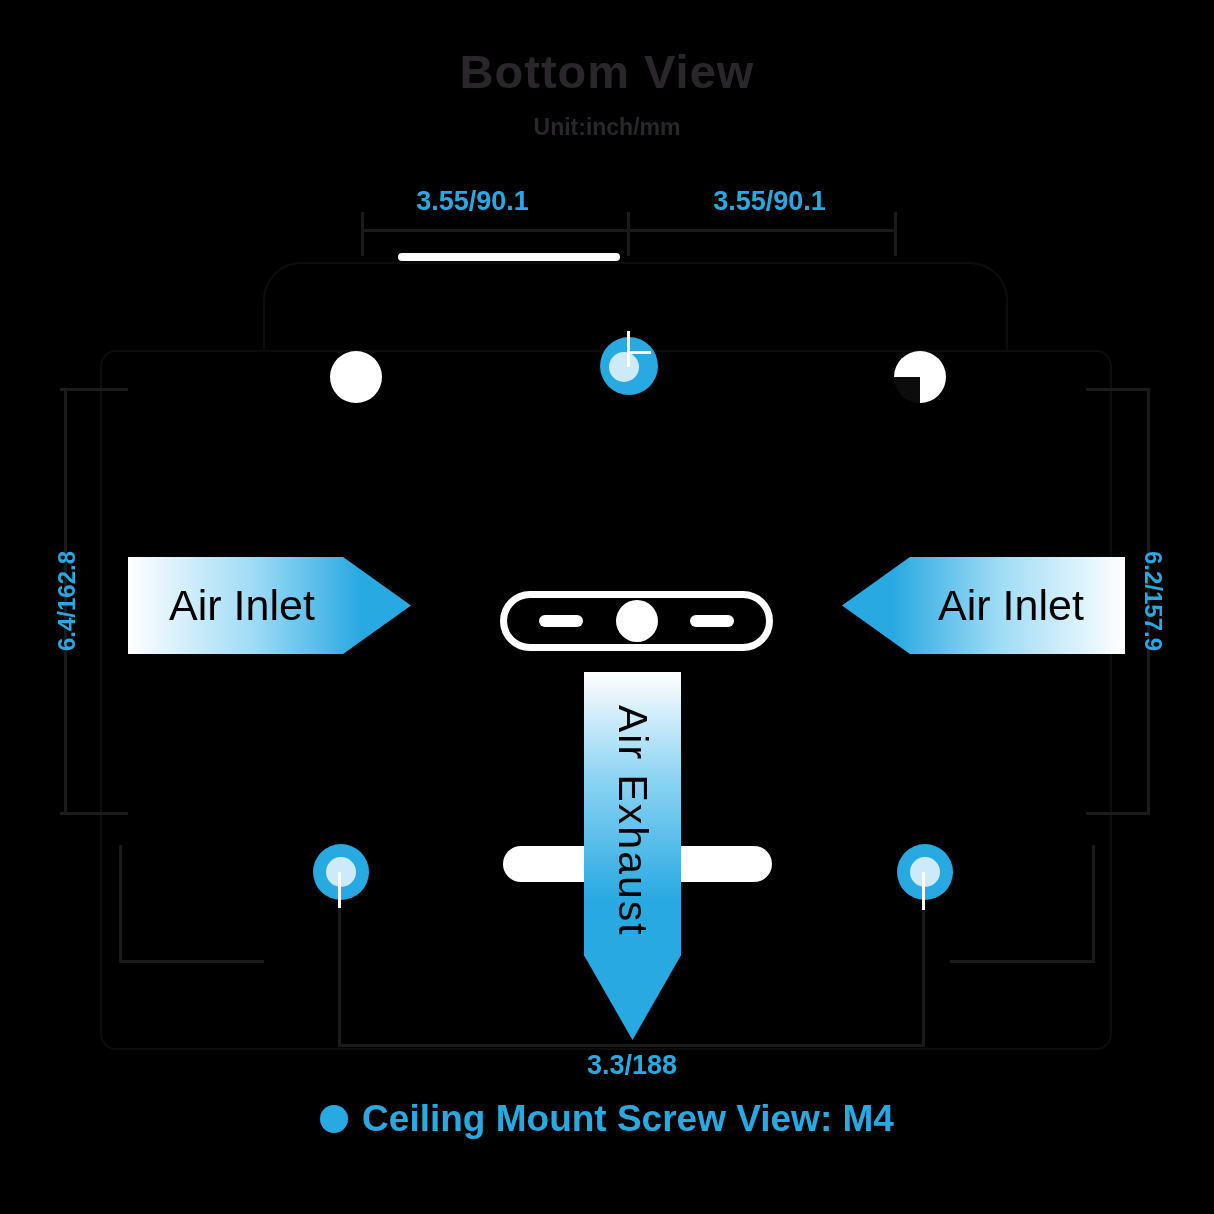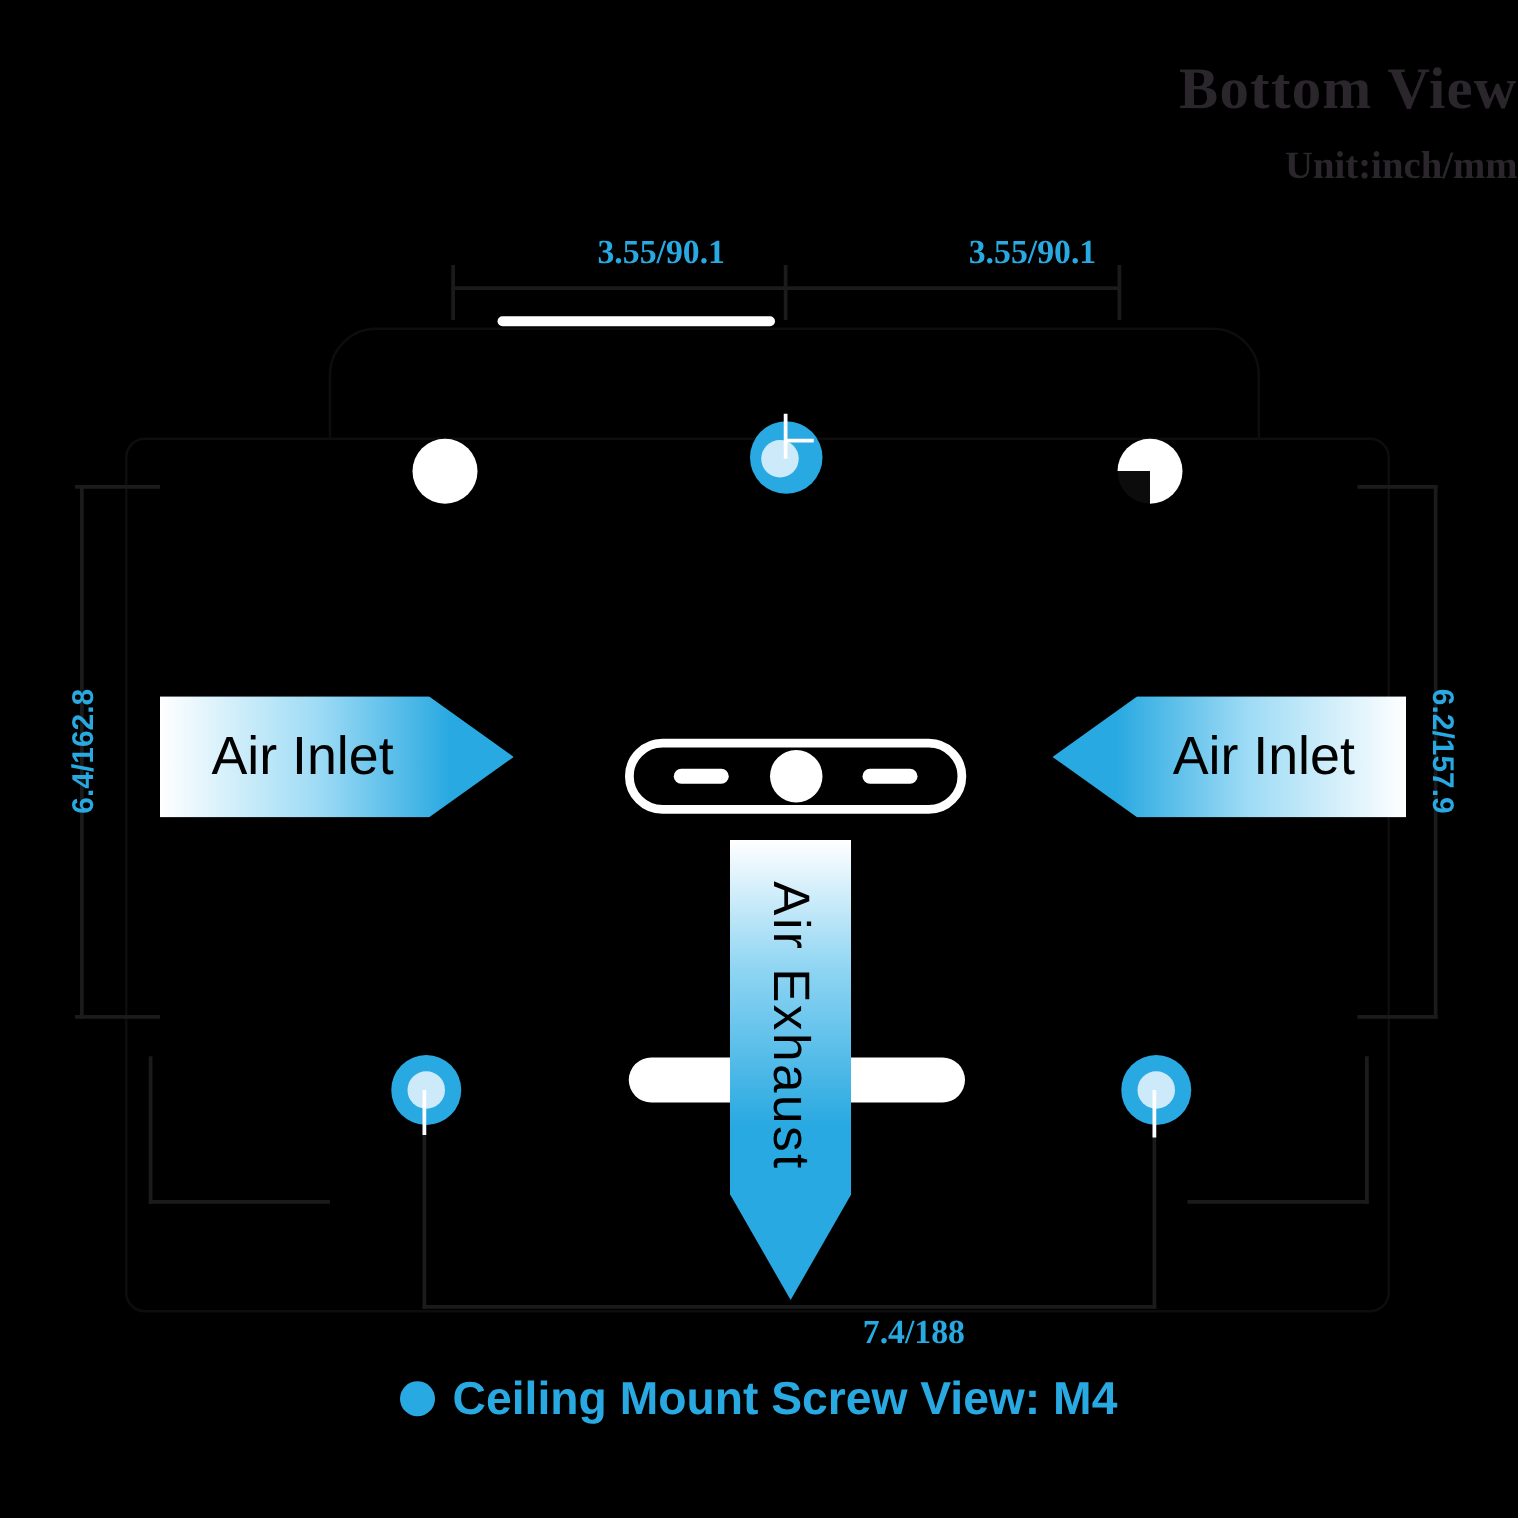--- a/index.html
+++ b/index.html
@@ -8,23 +8,23 @@
     --dark-text:#2a262c;
     --line:#1b1b1b;
   }
   *{margin:0;padding:0;box-sizing:border-box;}
   html,body{background:#000;}
   #canvas{
     position:relative;width:1214px;height:1214px;background:#000;
     overflow:hidden;font-family:"Liberation Sans","DejaVu Sans",sans-serif;
   }
   .abs{position:absolute;}
-  .ct{text-align:right;font-family:Liberation Serif, serif;}
+  .ct{text-align:center;}
   .title{left:0;top:44px;width:1214px;font-size:47px;font-weight:800;color:var(--dark-text);letter-spacing:1px;}
-  .subtitle{left:0;top:114px;width:1214px;font-size:31px;font-weight:700;color:var(--dark-text);}
+  .subtitle{left:0;top:114px;width:1214px;font-size:23px;font-weight:700;color:var(--dark-text);}
   .dim{color:var(--blue);font-weight:700;font-size:27px;}
   .line{background:var(--line);}
   .body-top{left:263px;top:262px;width:745px;height:160px;background:#000;border:2px solid #0d0d0d;border-radius:38px;}
   .body-main{left:100px;top:350px;width:1012px;height:700px;background:#000;border:2px solid #0d0d0d;border-radius:16px;}
   .lens-line{left:398px;top:253px;width:222px;height:8px;background:#fff;border-radius:4px;z-index:2;}
   .hole{border-radius:50%;z-index:3;}
   .hole-white{background:#fff;}
   .hole-blue{background:var(--blue);}
   .hole-inner{position:absolute;border-radius:50%;background:#cdeafb;}
   .stem{background:#fff;z-index:3;}
@@ -121,20 +121,20 @@
   <div class="abs arrow arrow-inlet-left">
     <span>Air Inlet</span>
   </div>
   <div class="abs arrow arrow-inlet-right">
     <span>Air Inlet</span>
   </div>
   <div class="abs arrow arrow-exhaust">
     <span>Air Exhaust</span>
   </div>
 
-  <div class="abs dim ct dim-bottom">7.4/188</div>
+  <div class="abs dim ct dim-bottom">3.3/188</div>
 
   <div class="abs legend">
     <div class="legend-dot"></div>
     <div class="legend-text">Ceiling Mount Screw View: M4</div>
   </div>
 
 </div>
 
 </body></html>

